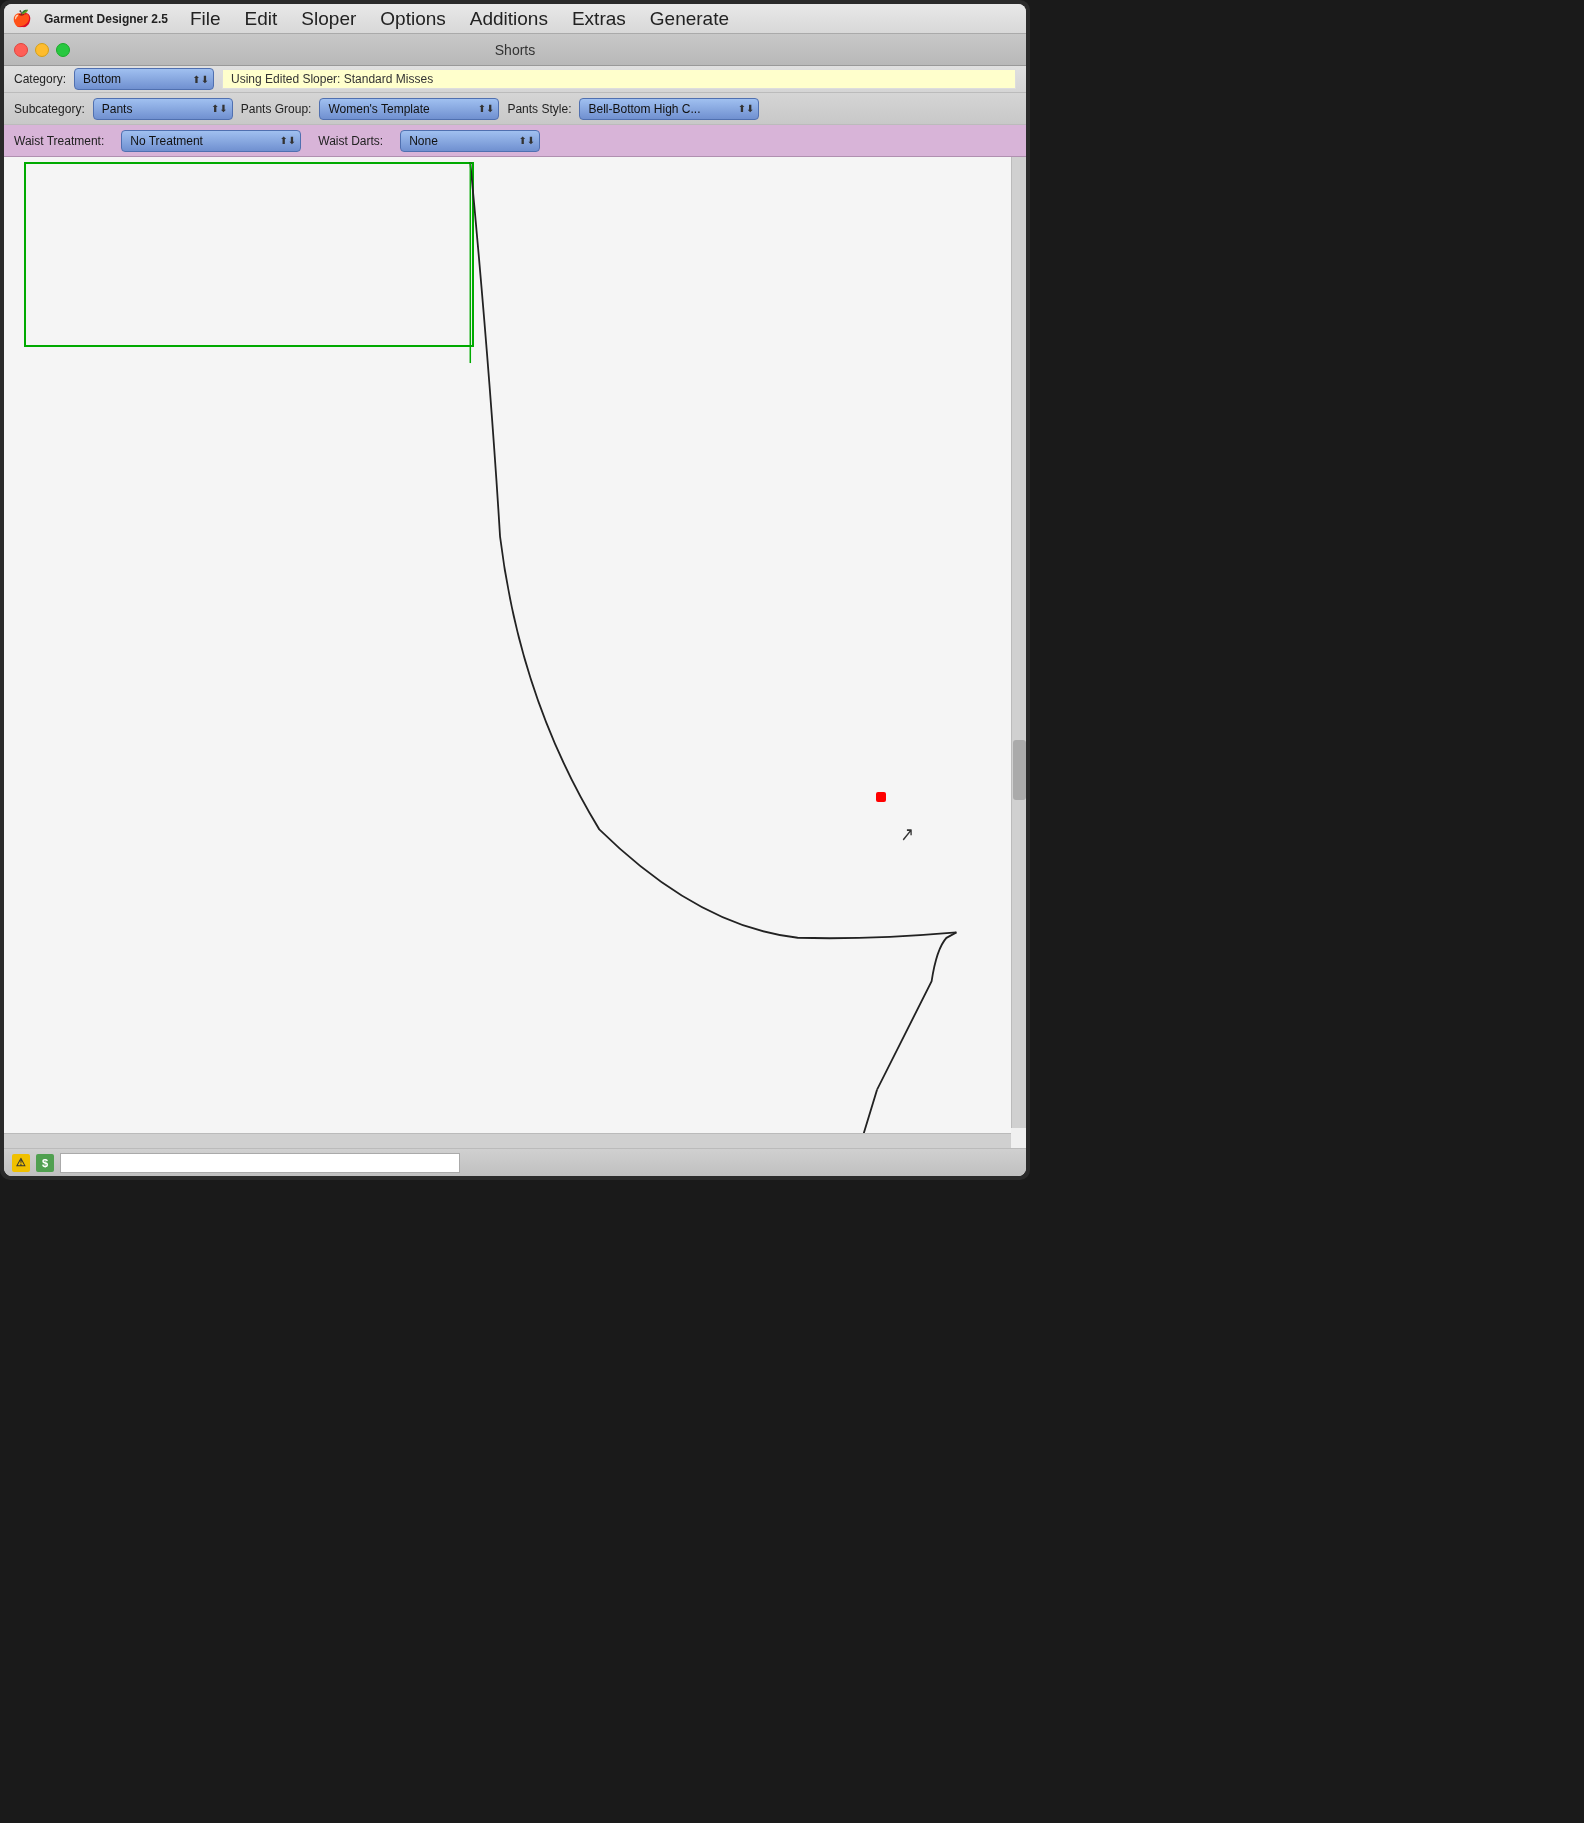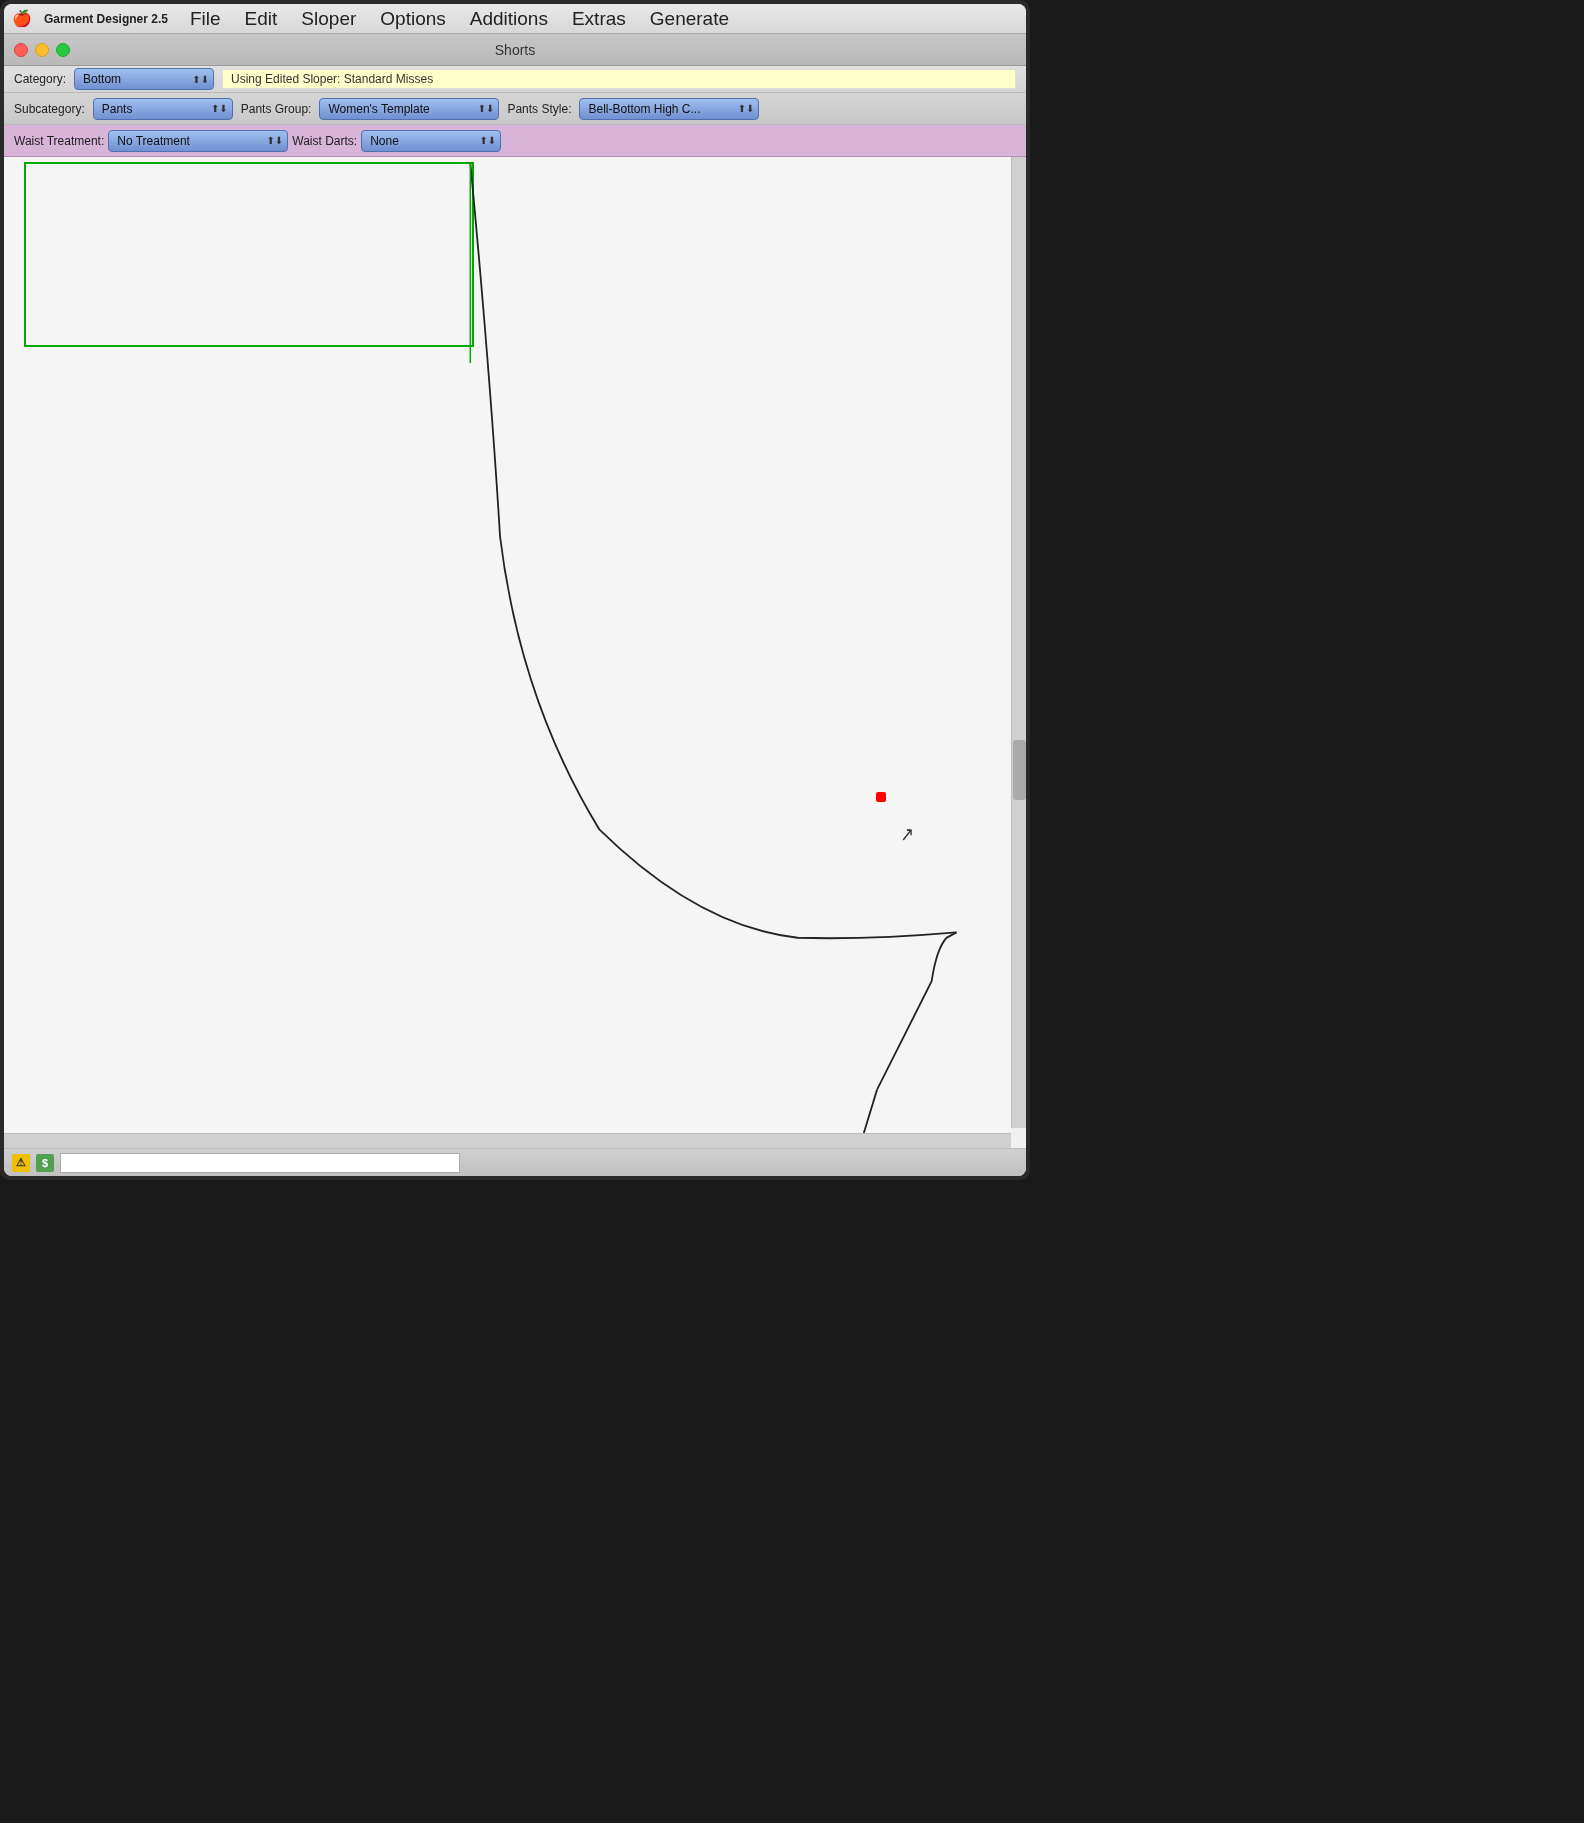--- a/index.html
+++ b/index.html
@@ -90,21 +90,21 @@
       padding: 0 10px;
       gap: 8px;
       border-bottom: 1px solid #bbb;
     }
     .toolbar-row3 {
       background: #d8b4d8;
       height: 32px;
       display: flex;
       align-items: center;
       padding: 0 10px;
-      gap: 4px;
+      gap: 17px;
       border-bottom: 1px solid #b090b0;
     }
 
     .toolbar-label {
       color: #222;
       font-size: 12px;
       white-space: nowrap;
     }
     .sloper-info {
       background: #ffffcc;

